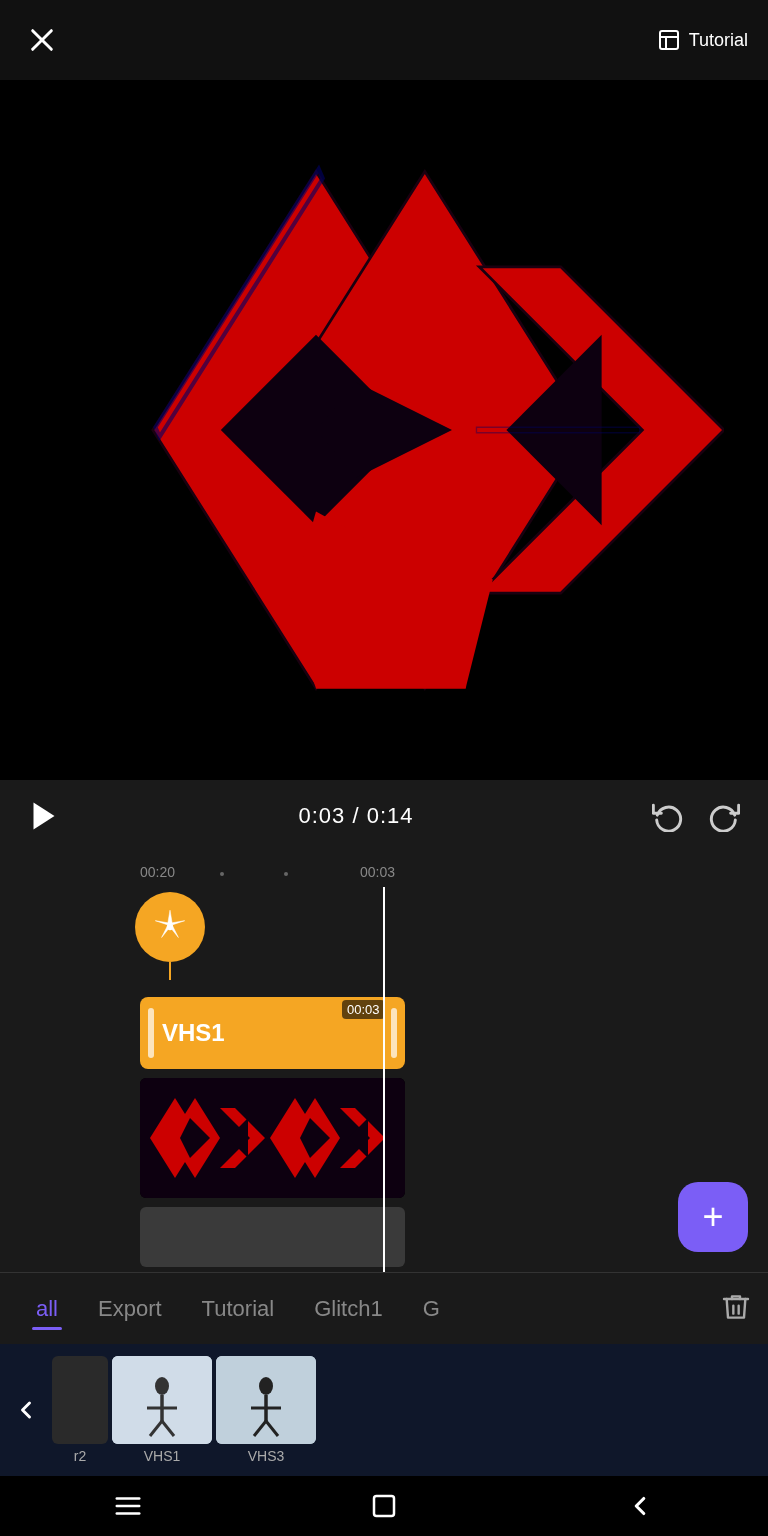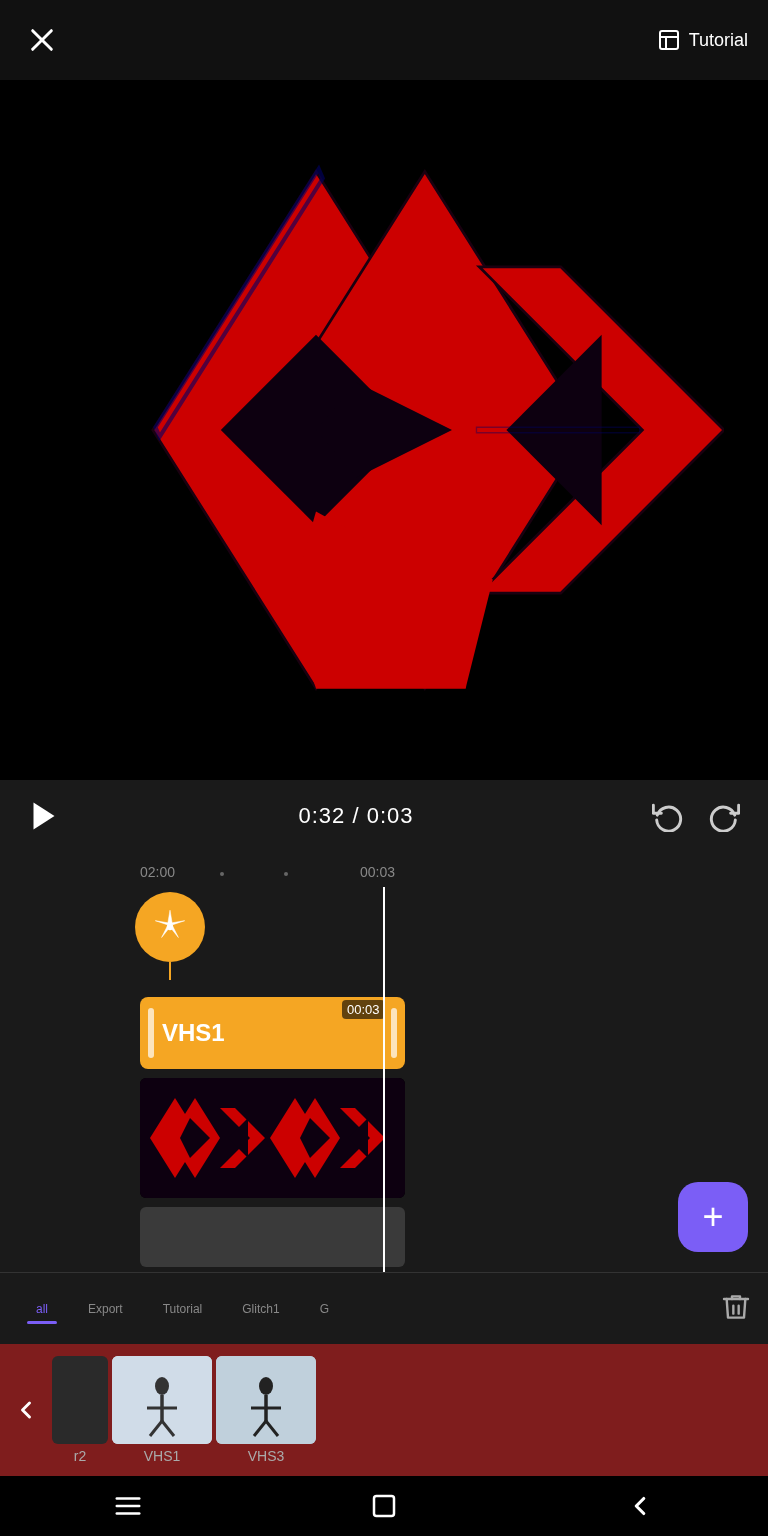--- a/index.html
+++ b/index.html
@@ -258,21 +258,21 @@
       background: #1a1a1a;
       display: flex;
       align-items: center;
       padding: 0 16px;
       border-top: 1px solid #333;
       overflow: hidden;
     }
     .filter-tab {
       flex: 0 0 auto;
       padding: 8px 20px;
-      font-size: 12px;
+      font-size: 22px;
       color: #888;
       cursor: pointer;
       position: relative;
       white-space: nowrap;
     }
     .filter-tab.active {
       color: #7B5EF6;
     }
     .filter-tab.active::after {
       content: '';
@@ -286,21 +286,21 @@
     .tab-delete-icon {
       flex: 0 0 auto;
       margin-left: 4px;
     }
 
     
     .thumbnail-strip {
       position: absolute;
       top: 1344px; left: 0; right: 0;
       height: 132px;
-      background: #7f1d1d;
+      background: #0f172a;
       display: flex;
       align-items: center;
       gap: 4px;
       padding: 0 4px;
       overflow: hidden;
     }
     .thumb-item {
       flex: 0 0 auto;
       display: flex;
       flex-direction: column;
@@ -398,41 +398,41 @@
     <polygon points="318,248 438,248 438,252 318,252" fill="none" stroke="#000066" stroke-width="1" opacity="0.4"></polygon>
   </svg>
 </div>
 
 <div class="playback-bar">
   <div class="play-btn">
     <svg viewBox="0 0 24 24" fill="#fff" width="36" height="36">
       <polygon points="5,3 19,12 5,21"></polygon>
     </svg>
   </div>
-  <span class="time-display">0:32 / 0:03</span>
+  <span class="time-display">0:03 / 0:14</span>
   <div class="undo-redo">
     <button style="background:none;border:none;cursor:pointer;color:#ccc;">
       <svg viewBox="0 0 24 24" fill="none" stroke="#ccc" stroke-width="2.2" width="32" height="32" stroke-linecap="round" stroke-linejoin="round">
         <polyline points="1,4 1,10 7,10"></polyline>
         <path d="M3.51 15a9 9 0 1 0 .49-3.65"></path>
       </svg>
     </button>
     <button style="background:none;border:none;cursor:pointer;color:#ccc;">
       <svg viewBox="0 0 24 24" fill="none" stroke="#ccc" stroke-width="2.2" width="32" height="32" stroke-linecap="round" stroke-linejoin="round">
         <polyline points="23,4 23,10 17,10"></polyline>
         <path d="M20.49 15a9 9 0 1 1-.49-3.65"></path>
       </svg>
     </button>
   </div>
 </div>
 
 <div class="timeline">
 
   <div class="timeline-ruler">
-    <span class="ruler-time t0">02:00</span>
+    <span class="ruler-time t0">00:20</span>
     <span class="ruler-time t3">00:03</span>
     <div class="ruler-dots">
       <div class="ruler-dot"></div>
       <div class="ruler-dot"></div>
     </div>
   </div>
 
   <div class="effect-balloon">
     <div class="balloon-circle">
       <svg viewBox="0 0 40 40" width="42" height="42" fill="none">

